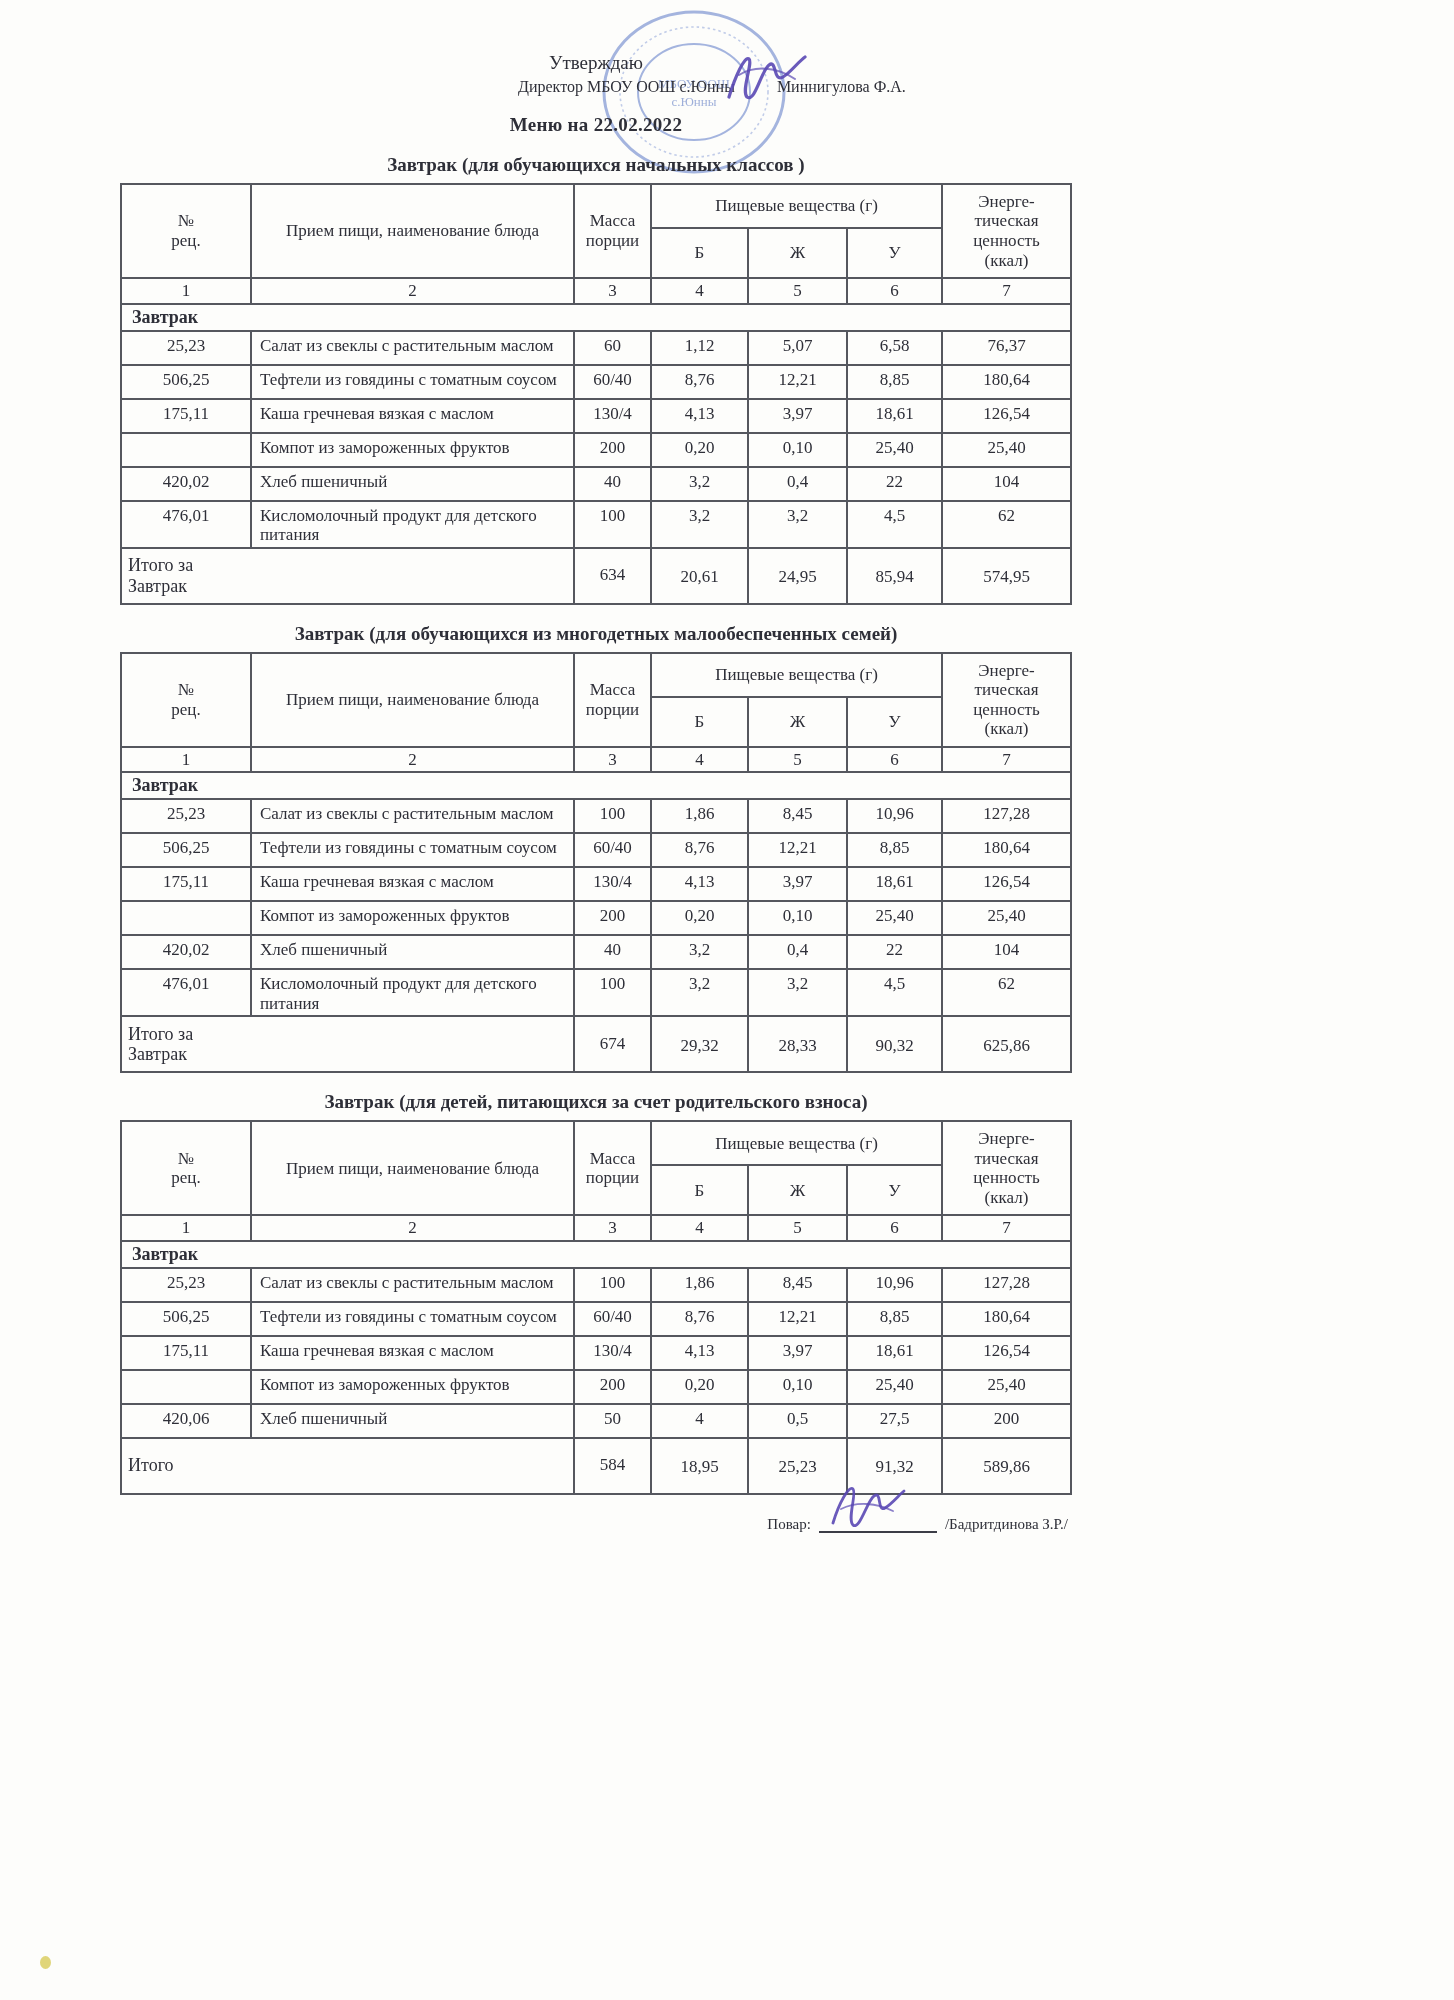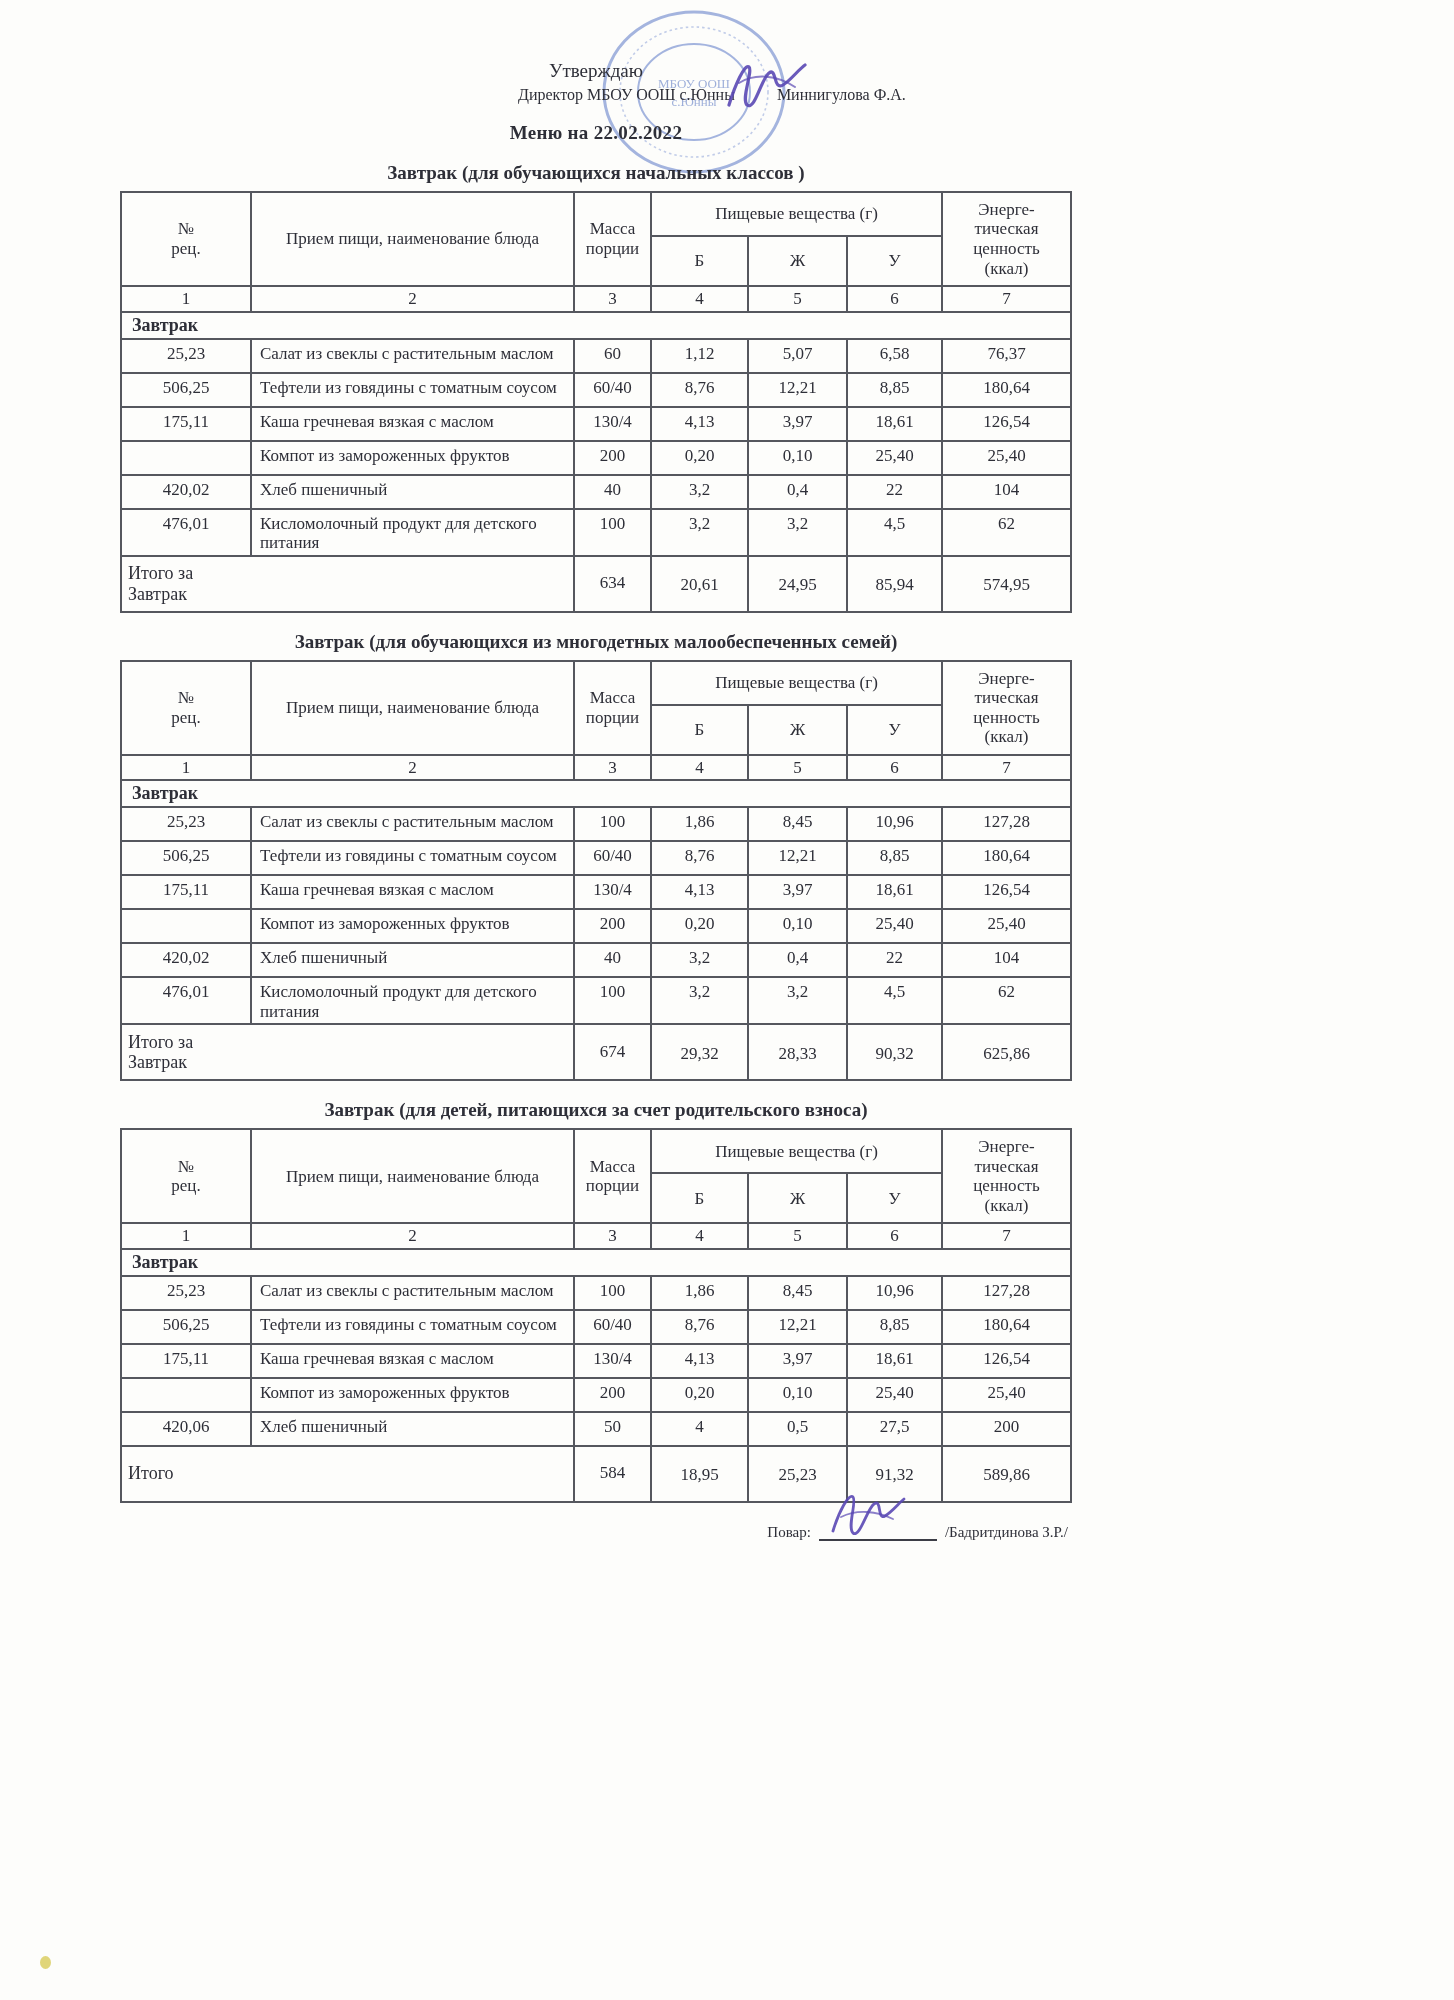--- a/index.html
+++ b/index.html
@@ -9,21 +9,21 @@
     font-family:"Liberation Serif", serif;
     color:#2e2f38;
   }
   .page {
     position:relative;
     width:1454px; height:2000px;
     background:#fdfdfb;
     overflow:hidden;
   }
   .content {
-    position:absolute; left:120px; top:60px; width:952px;
+    position:absolute; left:120px; top:52px; width:952px;
   }
   .approve { text-align:center; font-size:19px; }
   .director-line {
     margin-top:4px; padding-left:398px; font-size:16px; white-space:nowrap;
   }
   .sig-space {
     display:inline-block; width:42px; position:relative; vertical-align:baseline; height:1px;
   }
   .sig { pointer-events:none; }
   .sig-director { position:absolute; left:-16px; top:-44px; width:92px; height:62px; }

